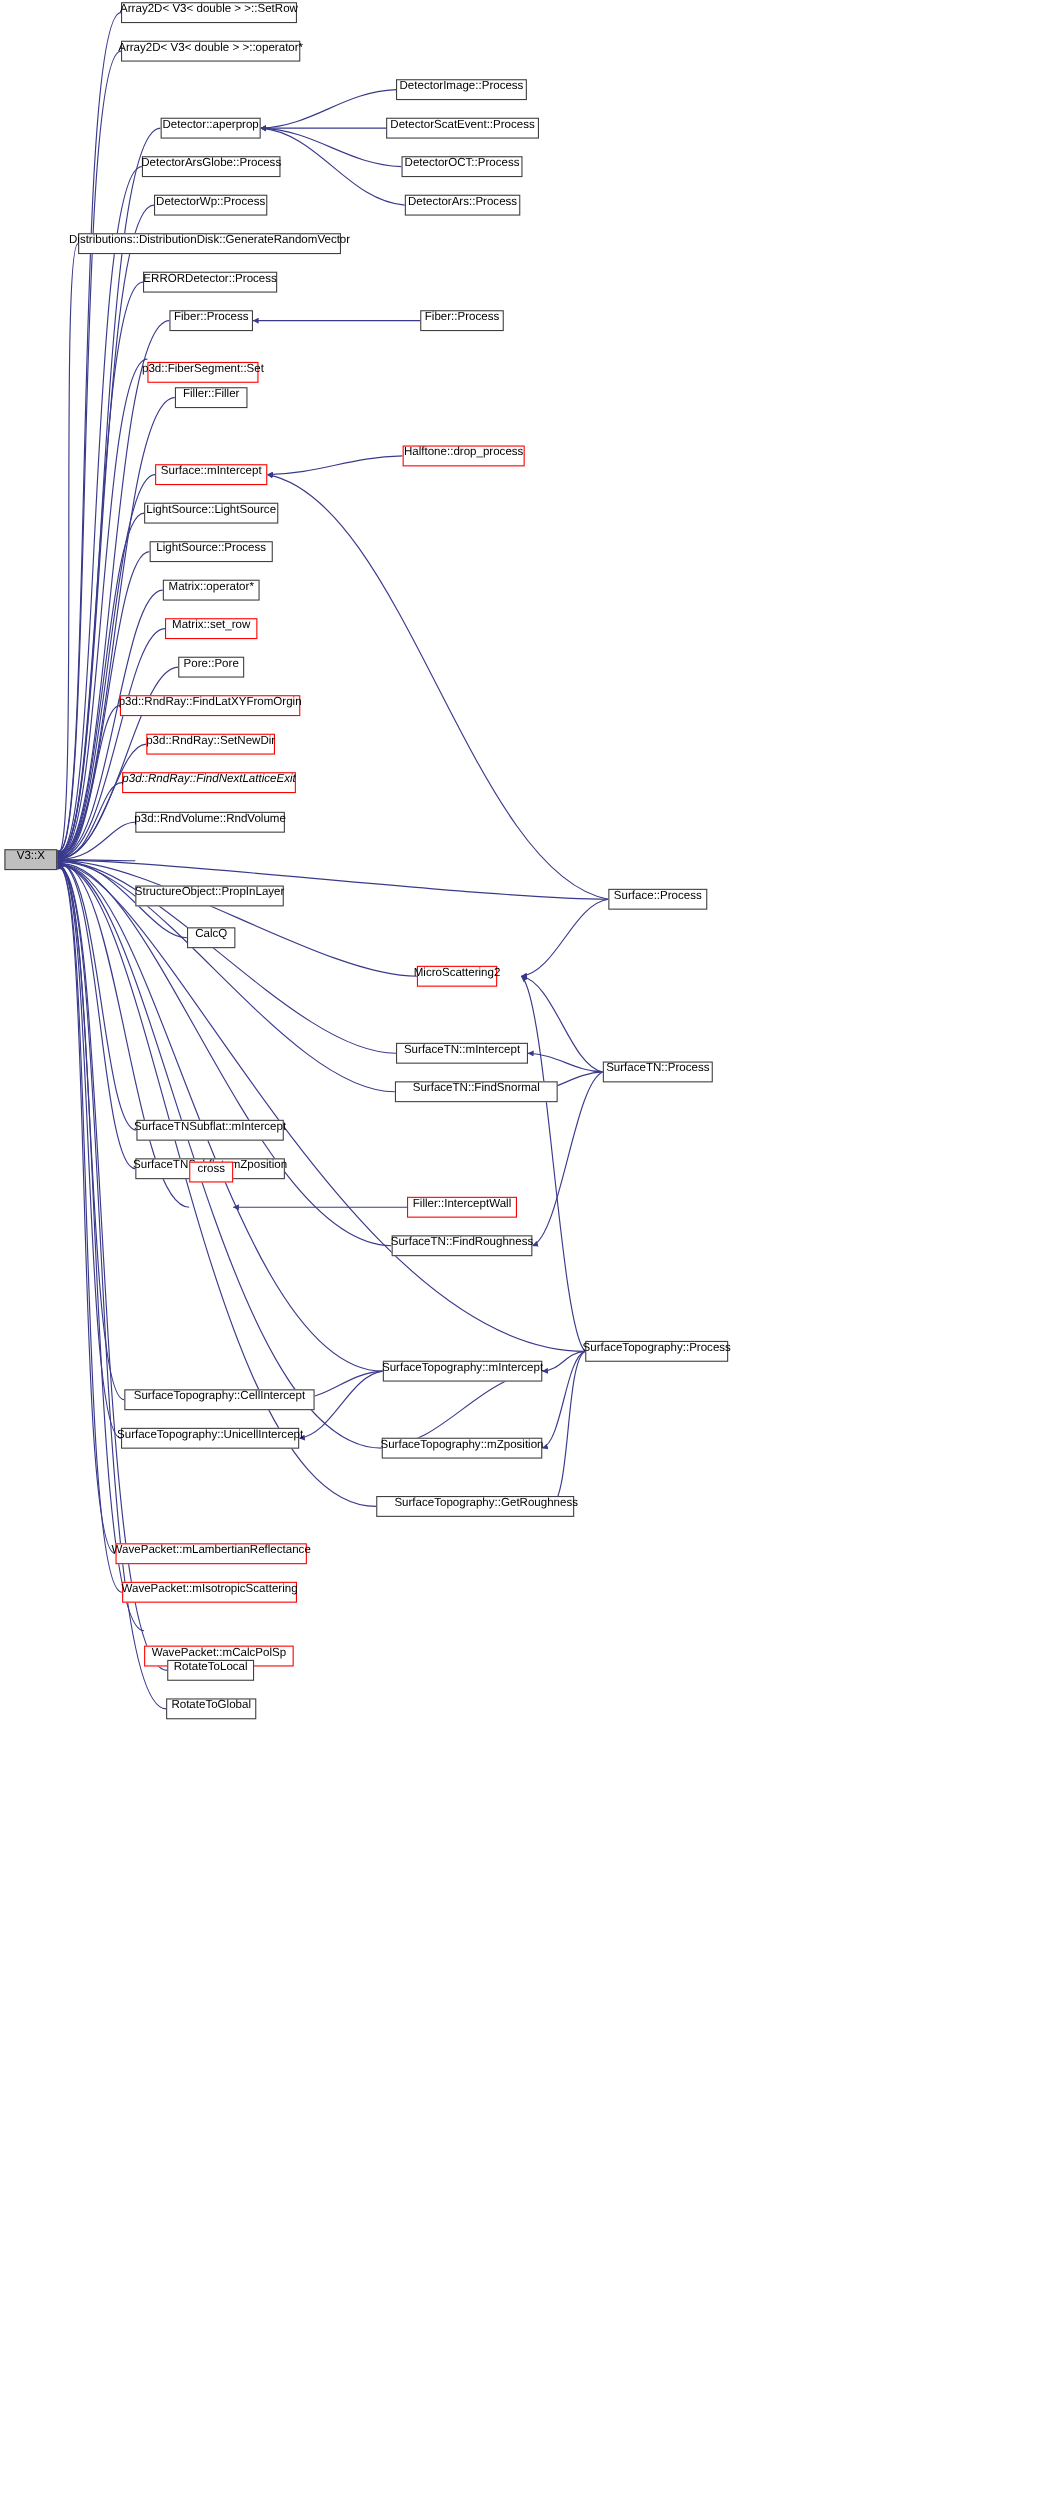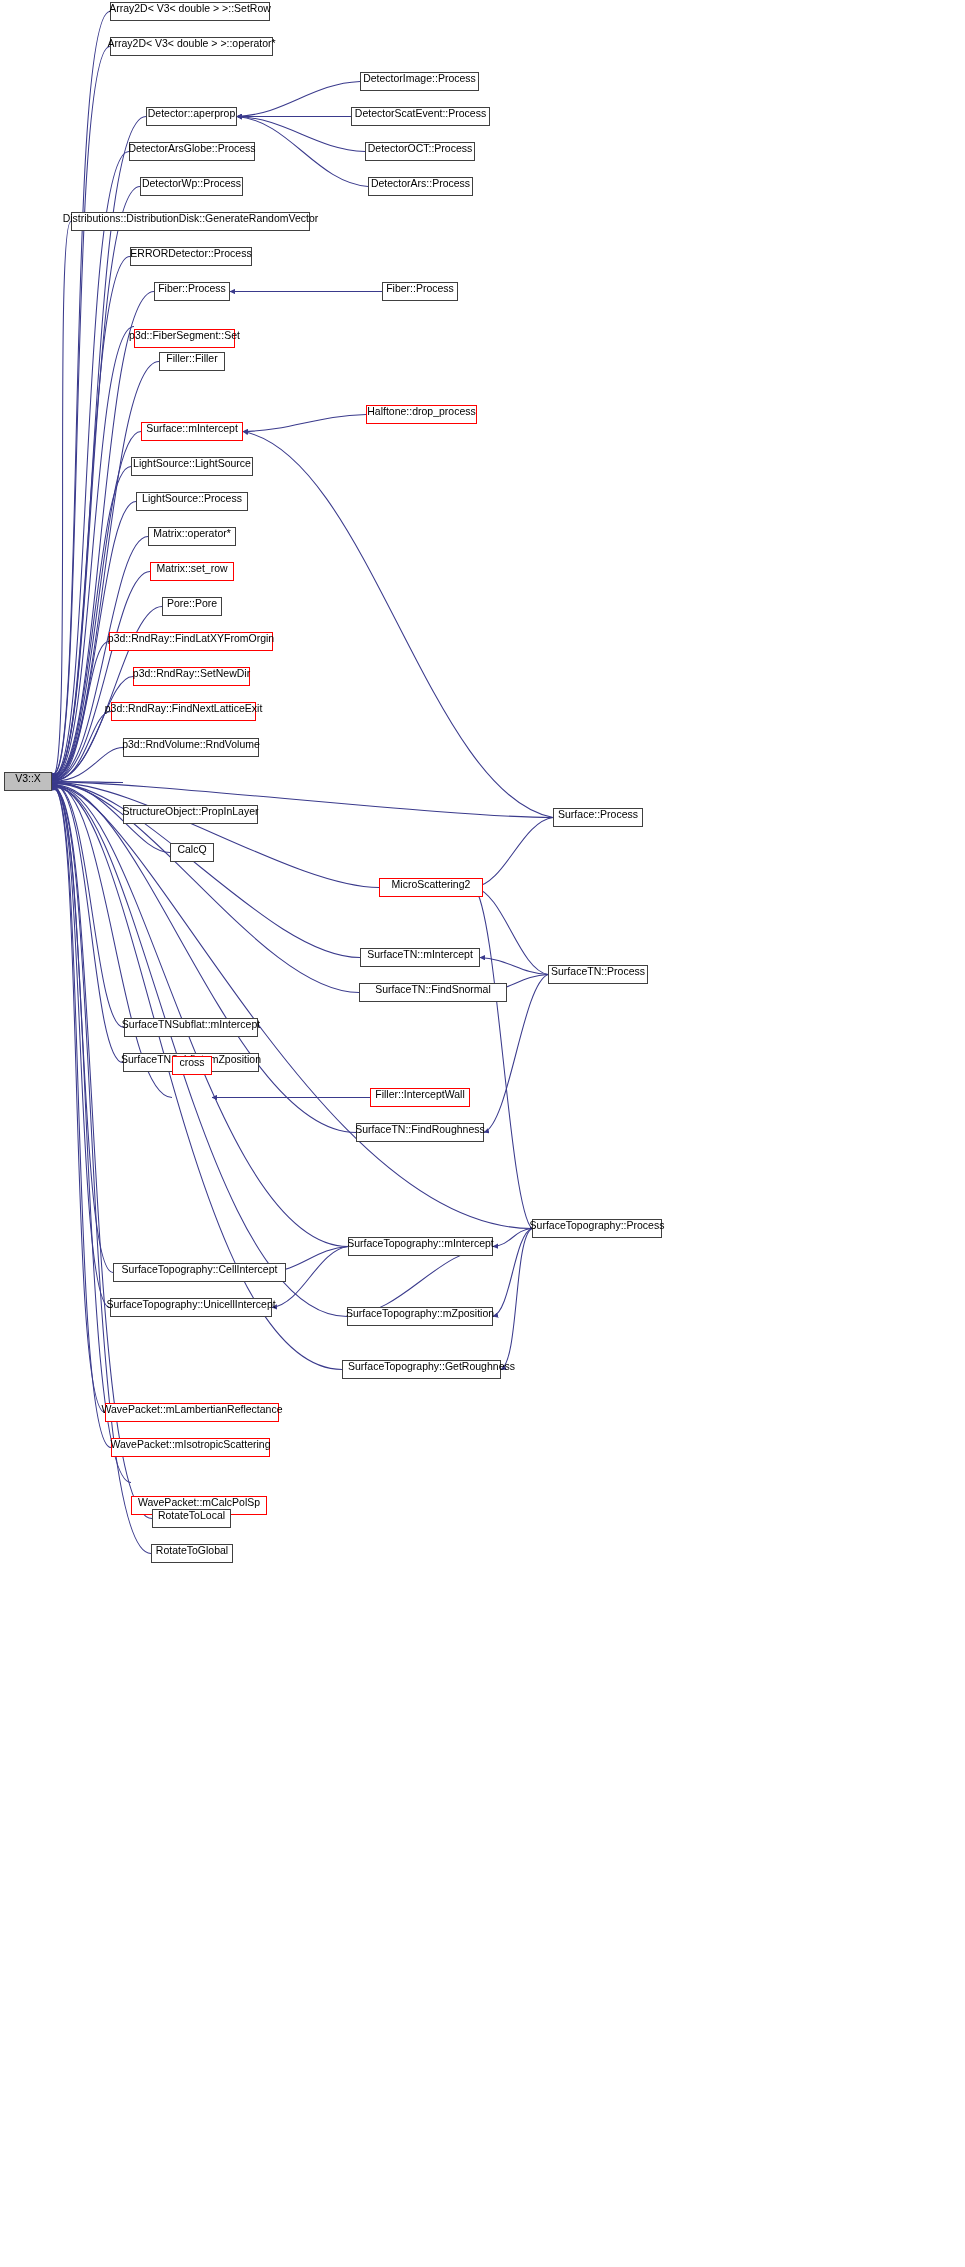--- a/index.html
+++ b/index.html
@@ -180,21 +180,21 @@
       </div>
       <div class="node" style="left: 162px; top: 597px; width: 60px;">
         <span>Pore::Pore</span>
       </div>
       <div class="node red" style="left: 109px; top: 632px; width: 164px;">
         <span>p3d::RndRay::FindLatXYFromOrgin</span>
       </div>
       <div class="node red" style="left: 133px; top: 667px; width: 117px;">
         <span>p3d::RndRay::SetNewDir</span>
       </div>
-      <div class="node red" style="left: 111px; top: 702px; width: 145px;">
+      <div class="node red" style="left: 111px; top: 702px; width: 158px; font-style: italic;">
         <span>p3d::RndRay::FindNextLatticeExit</span>
       </div>
       <div class="node" style="left: 123px; top: 738px; width: 136px;">
         <span>p3d::RndVolume::RndVolume</span>
       </div>
       <div class="node" style="left: 123px; top: 773px; width: 135px; margin-top: 32px;">
         <span>StructureObject::PropInLayer</span>
       </div>
       <div class="node" style="left: 170px; top: 843px; width: 44px;">
         <span>CalcQ</span>
@@ -240,42 +240,42 @@
       </div>
       <div class="node" style="left: 368px; top: 177px; width: 105px;">
         <span>DetectorArs::Process</span>
       </div>
       <div class="node" style="left: 382px; top: 282px; width: 76px;">
         <span>Fiber::Process</span>
       </div>
       <div class="node red" style="left: 366px; top: 405px; width: 111px;">
         <span>Halftone::drop_process</span>
       </div>
-      <div class="node red" style="left: 379px; top: 878px; width: 104px;">
+      <div class="node red" style="left: 379px; top: 878px; width: 73px;">
         <span>MicroScattering2</span>
       </div>
       <div class="node" style="left: 360px; top: 948px; width: 120px;">
         <span>SurfaceTN::mIntercept</span>
       </div>
       <div class="node" style="left: 359px; top: 983px; width: 148px;">
         <span>SurfaceTN::FindSnormal</span>
       </div>
       <div class="node red" style="left: 370px; top: 1088px; width: 100px;">
         <span>Filler::InterceptWall</span>
       </div>
       <div class="node" style="left: 356px; top: 1123px; width: 128px;">
         <span>SurfaceTN::FindRoughness</span>
       </div>
       <div class="node" style="left: 348px; top: 1237px; width: 145px;">
         <span>SurfaceTopography::mIntercept</span>
       </div>
       <div class="node" style="left: 347px; top: 1307px; width: 146px;">
         <span>SurfaceTopography::mZposition</span>
       </div>
-      <div class="node" style="left: 342px; top: 1360px; width: 159px; padding-left: 25px;">
+      <div class="node" style="left: 342px; top: 1360px; width: 180px; padding-left: 25px;">
         <span>SurfaceTopography::GetRoughness</span>
       </div>
       <div class="node" style="left: 553px; top: 808px; width: 90px;">
         <span>Surface::Process</span>
       </div>
       <div class="node" style="left: 548px; top: 965px; width: 100px;">
         <span>SurfaceTN::Process</span>
       </div>
       <div class="node" style="left: 532px; top: 1219px; width: 130px;">
         <span>SurfaceTopography::Process</span>

